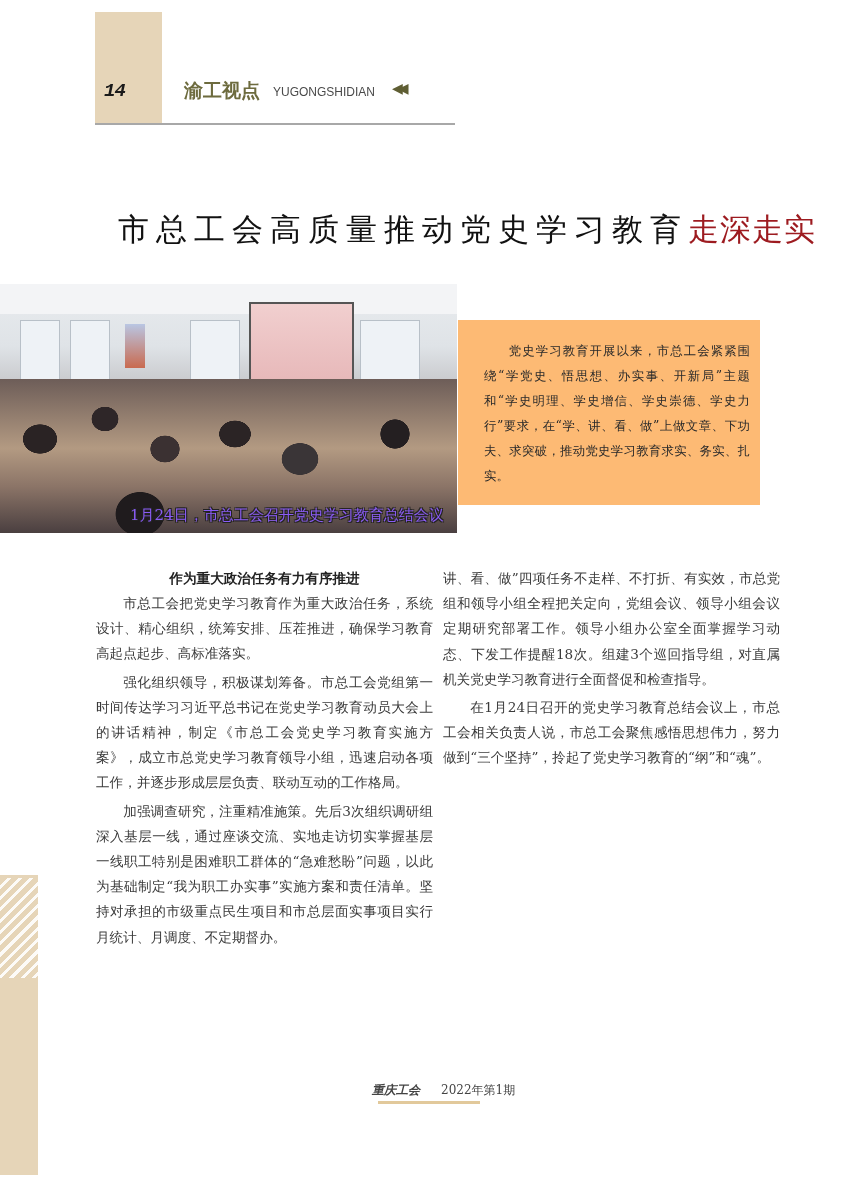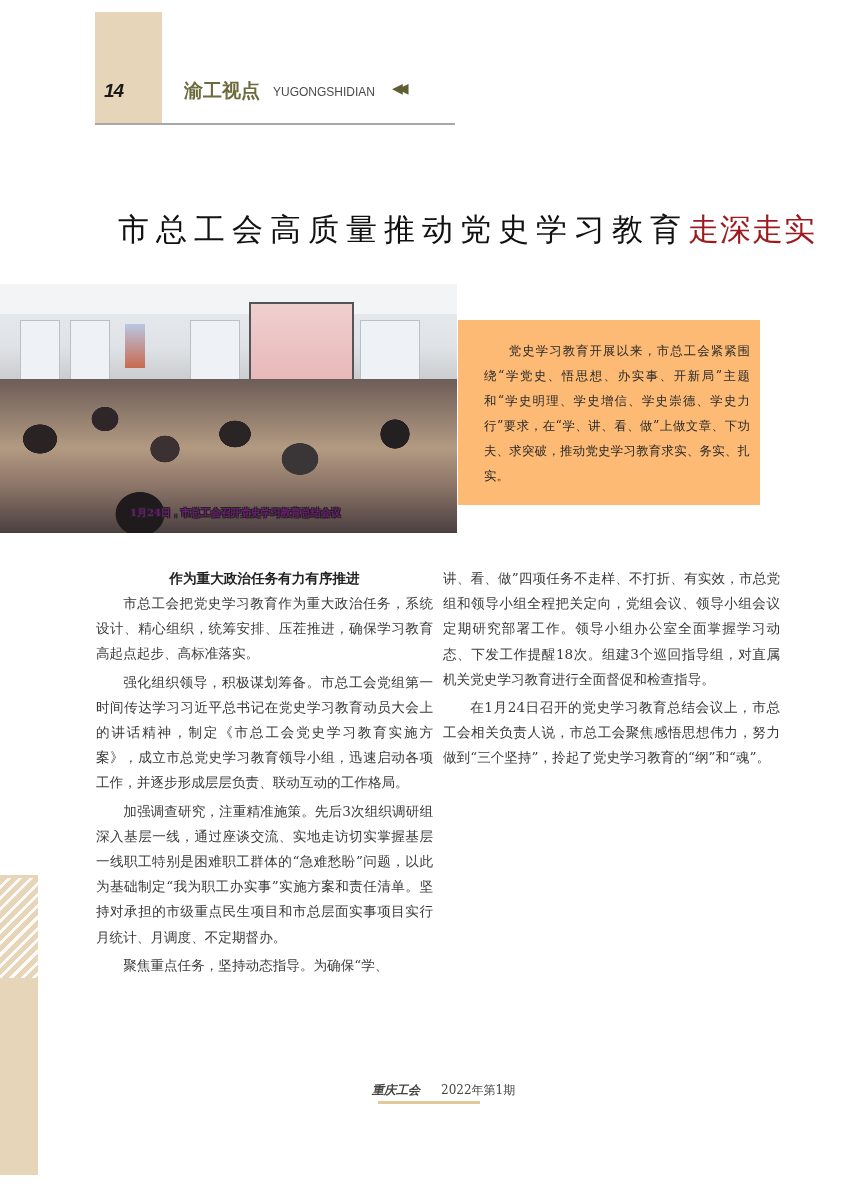--- a/index.html
+++ b/index.html
@@ -1,21 +1,21 @@
 <!DOCTYPE html>
 <html><head>
 <meta charset="utf-8">
 <style>
   * { margin: 0; padding: 0; box-sizing: border-box; }
   html, body { width: 841px; height: 1189px; background: #ffffff; overflow: hidden; }
   body { position: relative; font-family: "DejaVu Serif", "Liberation Serif", serif; color: #333; }
 
   
   .hdr-tab { position: absolute; left: 95px; top: 12px; width: 67px; height: 112px; background: #e6d5b8; }
-  .page-num { position: absolute; left: 104px; top: 80px; font-family: Liberation Sans, sans-serif; font-weight: bold; font-style: italic; font-size: 19px; color: #1a1a1a; letter-spacing: -1px; }
+  .page-num { position: absolute; left: 104px; top: 80px; font-family: Liberation Mono, monospace; font-weight: bold; font-style: italic; font-size: 19px; color: #1a1a1a; letter-spacing: -1px; }
   .hdr-line { position: absolute; left: 95px; top: 123px; width: 360px; height: 2px; background: #a8a8a8; }
   .section-cn { position: absolute; left: 184px; top: 78px; font-family: "DejaVu Sans", sans-serif; font-weight: bold; font-size: 19px; color: #6d6b3e; }
   .section-en { position: absolute; left: 273px; top: 85px; font-family: "Liberation Sans", sans-serif; font-size: 12px; color: #4a4a4a; }
   .section-arrow { position: absolute; left: 392px; top: 80px; font-size: 14px; color: #5f5e33; letter-spacing: -5px; }
 
   
   .title { position: absolute; left: 118px; top: 209px; font-family: "DejaVu Sans", sans-serif; font-weight: normal; font-size: 31px; letter-spacing: 7px; color: #111; white-space: nowrap; }
   .title .accent { color: #9d1b20; letter-spacing: 1px; }
 
   
@@ -28,21 +28,21 @@
   .photo .crowd { position: absolute; left: 0; top: 95px; width: 100%; height: 154px;
     background:
       radial-gradient(ellipse 28px 24px at 40px 60px, #2a2324 60%, transparent 62%),
       radial-gradient(ellipse 22px 20px at 105px 40px, #2e2628 60%, transparent 62%),
       radial-gradient(ellipse 24px 22px at 165px 70px, #3b3132 60%, transparent 62%),
       radial-gradient(ellipse 26px 22px at 235px 55px, #2b2425 60%, transparent 62%),
       radial-gradient(ellipse 30px 26px at 300px 80px, #3a3537 60%, transparent 62%),
       radial-gradient(ellipse 24px 24px at 395px 55px, #241f21 60%, transparent 62%),
       radial-gradient(ellipse 40px 36px at 140px 135px, #1f1b1d 60%, transparent 62%),
       linear-gradient(180deg, #6d5d58 0%, #b39a82 45%, #8b7467 70%, #4a3f40 100%); }
-  .photo-caption { position: absolute; left: 130px; top: 506px; font-family: "DejaVu Serif", serif; font-weight: bold; font-size: 10px; color: #701a75;
+  .photo-caption { position: absolute; left: 130px; top: 506px; font-family: "DejaVu Serif", serif; font-weight: normal; font-size: 15px; color: #8b5cf6;
     text-shadow: 1px 1px 0 #222, -1px -1px 0 #222, 1px -1px 0 #222, -1px 1px 0 #222; white-space: nowrap; }
 
   
   .lead-box { position: absolute; left: 458px; top: 320px; width: 302px; height: 185px; background: #fdba74; padding: 18px 10px 10px 26px; }
   .lead-text { font-family: "DejaVu Serif", serif; font-size: 12.4px; line-height: 25px; color: #2a2a2a; text-indent: 2em; text-align: justify; }
 
   
   .col { position: absolute; top: 566px; width: 337px; font-family: "DejaVu Serif", serif; font-size: 13.6px; line-height: 25.2px; color: #3a3a3a; text-align: justify; }
   .col.left { left: 96px; }
   .col.right { left: 443px; top: 566px; }
@@ -88,21 +88,20 @@
 
 <div class="lead-box">
   <p class="lead-text">党史学习教育开展以来，市总工会紧紧围绕“学党史、悟思想、办实事、开新局”主题和“学史明理、学史增信、学史崇德、学史力行”要求，在“学、讲、看、做”上做文章、下功夫、求突破，推动党史学习教育求实、务实、扎实。</p>
 </div>
 
 <div class="col left">
   <h3>作为重大政治任务有力有序推进</h3>
   <p>市总工会把党史学习教育作为重大政治任务，系统设计、精心组织，统筹安排、压茬推进，确保学习教育高起点起步、高标准落实。</p>
   <p>强化组织领导，积极谋划筹备。市总工会党组第一时间传达学习习近平总书记在党史学习教育动员大会上的讲话精神，制定《市总工会党史学习教育实施方案》，成立市总党史学习教育领导小组，迅速启动各项工作，并逐步形成层层负责、联动互动的工作格局。</p>
   <p>加强调查研究，注重精准施策。先后3次组织调研组深入基层一线，通过座谈交流、实地走访切实掌握基层一线职工特别是困难职工群体的“急难愁盼”问题，以此为基础制定“我为职工办实事”实施方案和责任清单。坚持对承担的市级重点民生项目和市总层面实事项目实行月统计、月调度、不定期督办。</p>
-  <p>聚焦重点任务，坚持动态指导。为确保“学、</p>
 </div>
 
 <div class="col right">
   <p class="cont">讲、看、做”四项任务不走样、不打折、有实效，市总党组和领导小组全程把关定向，党组会议、领导小组会议定期研究部署工作。领导小组办公室全面掌握学习动态、下发工作提醒18次。组建3个巡回指导组，对直属机关党史学习教育进行全面督促和检查指导。</p>
   <p>在1月24日召开的党史学习教育总结会议上，市总工会相关负责人说，市总工会聚焦感悟思想伟力，努力做到“三个坚持”，拎起了党史学习教育的“纲”和“魂”。</p>
 </div>
 
 <div class="side-strip"></div>
 <div class="side-stripes"></div>
 

